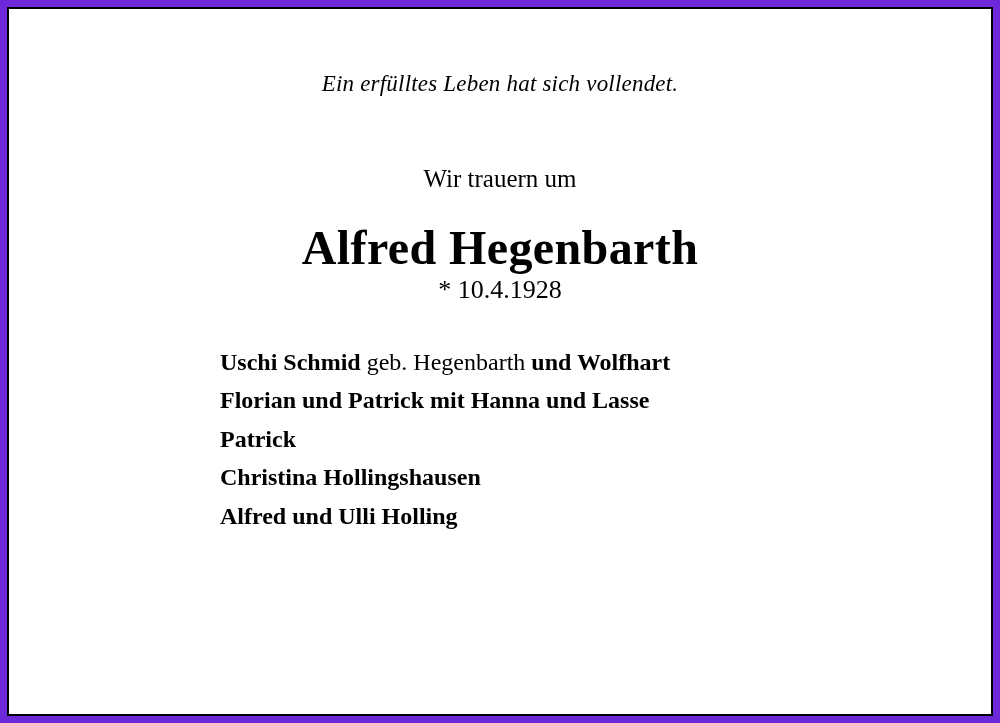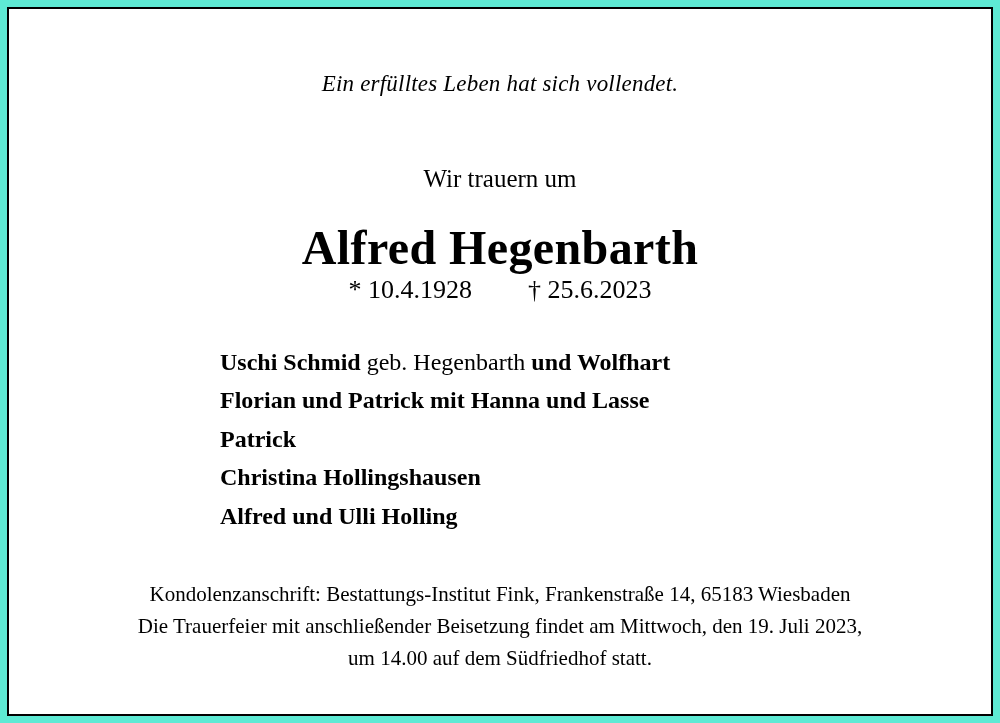--- a/index.html
+++ b/index.html
@@ -12,21 +12,21 @@
     height: 723px;
     font-family: "Liberation Serif", serif;
     color: #000000;
     overflow: hidden;
   }
   .obituary-outer {
     position: relative;
     width: 1000px;
     height: 723px;
     box-sizing: border-box;
-    background: #5eead4;
+    background: #6d28d9;
     padding: 7px;
   }
   .obituary-inner {
     position: relative;
     width: 100%;
     height: 100%;
     box-sizing: border-box;
     background: #ffffff;
     border: 2px solid #000000;
     display: flex;
@@ -92,41 +92,35 @@
   <div class="obituary-inner">
 
     <div class="epitaph">Ein erfülltes Leben hat sich vollendet.</div>
 
     <div class="mourn-line">Wir trauern um</div>
 
     <div class="deceased-name">Alfred Hegenbarth</div>
 
     <div class="dates">
       <span class="date-item">* 10.4.1928</span>
-      <span class="date-item">† 25.6.2023</span>
     </div>
 
     <div class="survivors">
       <div class="survivor-line">
         <span>Uschi Schmid</span><span class="reg"> geb. Hegenbarth </span><span>und Wolfhart</span>
       </div>
       <div class="survivor-line">
         <span>Florian und Patrick mit Hanna und Lasse</span>
       </div>
       <div class="survivor-line">
         <span>Patrick</span>
       </div>
       <div class="survivor-line">
         <span>Christina Hollingshausen</span>
       </div>
       <div class="survivor-line">
         <span>Alfred und Ulli Holling</span>
       </div>
     </div>
 
-    <div class="footer">
-      <div class="footer-line">Kondolenzanschrift: Bestattungs-Institut Fink, Frankenstraße 14, 65183 Wiesbaden</div>
-      <div class="footer-line">Die Trauerfeier mit anschließender Beisetzung findet am Mittwoch, den 19. Juli 2023,</div>
-      <div class="footer-line">um 14.00 auf dem Südfriedhof statt.</div>
-    </div>
 
   </div>
 </div>
 
 </body></html>

